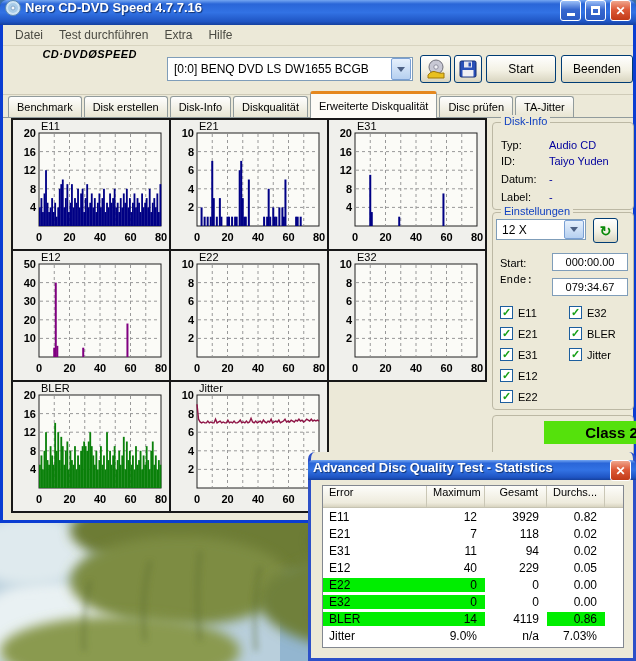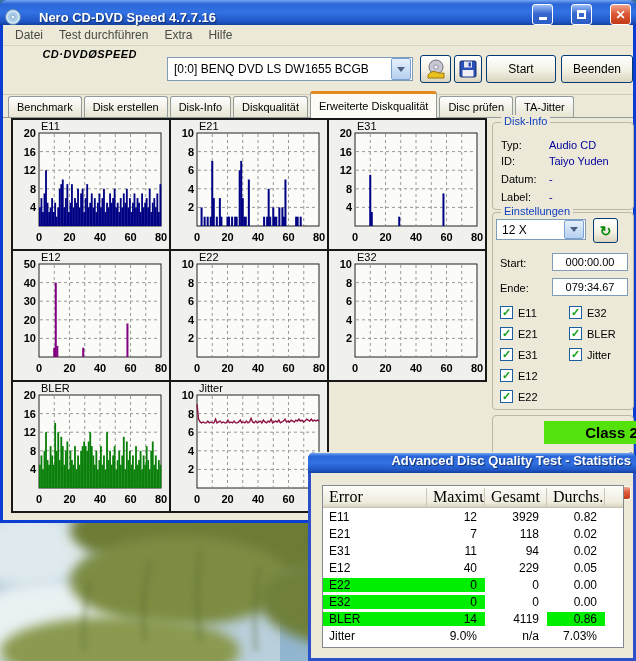--- a/index.html
+++ b/index.html
@@ -4,21 +4,21 @@
 <style>
   html,body{margin:0;padding:0;}
   body{width:636px;height:661px;position:relative;overflow:hidden;background:#3a6ea5;
        font-family:"Liberation Sans",sans-serif;font-size:11px;color:#000;}
   
   #photo{position:absolute;left:0;top:521px;width:636px;height:140px;}
   
   #main-window{position:absolute;left:0;top:0;width:636px;height:523px;box-sizing:border-box;
      border-left:3px solid #0a3dd2;border-right:3px solid #0a3dd2;border-bottom:3px solid #0a3dd2;
      border-radius:8px 8px 0 0;background:#ece9d8;}
-  .titlebar{height:25px;display:flex;align-items:flex-end;padding:0 5px;gap:18px;
+  .titlebar{height:25px;display:flex;align-items:flex-start;padding:0 5px;gap:4px;
      border-radius:7px 7px 0 0;margin:-0px -3px 0 -3px;
      background:linear-gradient(180deg,#74a6f2 0%,#2a66d8 16%,#3272e4 50%,#1f55c4 86%,#15409e 100%);}
   .titlebar .title-text{flex:1;color:#fff;font-weight:bold;font-size:13px;text-shadow:1px 1px 1px #10306e;white-space:nowrap;}
   .winbtn{width:21px;height:21px;border-radius:3px;border:1px solid #fff;box-sizing:border-box;
      display:flex;align-items:center;justify-content:center;}
   .winbtn.blue{background:linear-gradient(#9cc0f8,#3868cf 45%,#2b5bc4);}
   .winbtn.red{background:linear-gradient(#f0a58c,#dd5a38 45%,#c23a18);}
   .glyph-min{width:8px;height:3px;background:#fff;margin-top:8px;}
   .glyph-max{width:9px;height:9px;border:2px solid #fff;border-top-width:3px;box-sizing:border-box;}
   .glyph-x{color:#fff;font-weight:bold;font-size:12px;line-height:1;}
@@ -64,26 +64,26 @@
   .speed-combo{position:absolute;left:493px;top:219px;width:90px;height:21px;background:#fff;border:1px solid #7f9db9;
      box-sizing:border-box;display:flex;align-items:center;}
   .speed-combo .txt{flex:1;padding-left:5px;font-size:12px;}
   .refresh-btn{position:absolute;left:590px;top:218px;width:23px;height:23px;color:#0a8a0a;font-size:14px;font-weight:bold;}
   #class-badge{position:absolute;left:493px;top:421px;width:135px;height:23px;
      display:flex;align-items:center;justify-content:center;font-size:15px;font-weight:bold;color:#000;margin-left:48px;}
   
   #stats-dialog{position:absolute;left:308px;top:452px;width:328px;height:209px;box-sizing:border-box;z-index:10;
      border-left:3px solid #2c50c8;border-right:3px solid #2c50c8;border-bottom:3px solid #2c50c8;
      border-radius:7px 7px 0 0;background:#ece9d8;}
-  #stats-dialog .titlebar{height:20px;border-radius:5px 5px 0 0;margin:1px -3px;flex-direction:column;}
+  #stats-dialog .titlebar{height:20px;border-radius:5px 5px 0 0;margin:8px -3px;}
   #stats-dialog .title-text{font-size:13px;}
   #stats-table{position:absolute;left:11px;top:33px;width:302px;height:163px;background:#fff;
      border:1px solid #828790;box-sizing:border-box;overflow:hidden;}
-  .thead{display:flex;height:21px;align-items:center;background:linear-gradient(#fdfdfa,#eeebdd 80%,#d8d4c0);
-     border-bottom:1px solid #c6c3b2;font-size:16px;font-family:Liberation Serif, serif;}
+  .thead{display:flex;height:21px;background:linear-gradient(#fdfdfa,#eeebdd 80%,#d8d4c0);
+     border-bottom:1px solid #c6c3b2;font-size:11px;}
   .th{border-right:1px solid #cac7b6;box-sizing:border-box;padding:0 8px 0 6px;white-space:nowrap;overflow:hidden;}
   .trow{display:flex;height:17px;align-items:center;font-size:12px;}
   .td{box-sizing:border-box;white-space:nowrap;}
   .td.r{text-align:right;padding-right:8px;}
   .td.l{padding-left:6px;}
 </style>
 </head>
 <body>
 
 <svg id="photo" viewBox="0 0 636 140" preserveAspectRatio="none">
@@ -625,21 +625,21 @@
   </div>
   <div class="speed-combo">
     <span class="txt">12 X</span>
     <span class="combo-arrow" style="height:17px;"></span>
   </div>
   <div class="refresh-btn push">
       <span>↻</span>
     </div>
   <div style="position:absolute;left:497px;top:257px;">Start:</div>
   <div class="field" style="left:549px;top:253px;width:76px;height:18px;">000:00.00</div>
-  <div style="position:absolute;left:497px;top:282px;">Ende:</div>
+  <div style="position:absolute;left:497px;top:274px;font-family:Liberation Mono, monospace;">Ende:</div>
   <div class="field" style="left:549px;top:278px;width:76px;height:18px;">079:34.67</div>
   <div id="checks">
       <div class="check" style="left: 497px; top: 306px;">
         <span class="checkbox">✓</span>
         <span>E11</span>
       </div>
       <div class="check" style="left: 497px; top: 327px;">
         <span class="checkbox">✓</span>
         <span>E21</span>
       </div>

